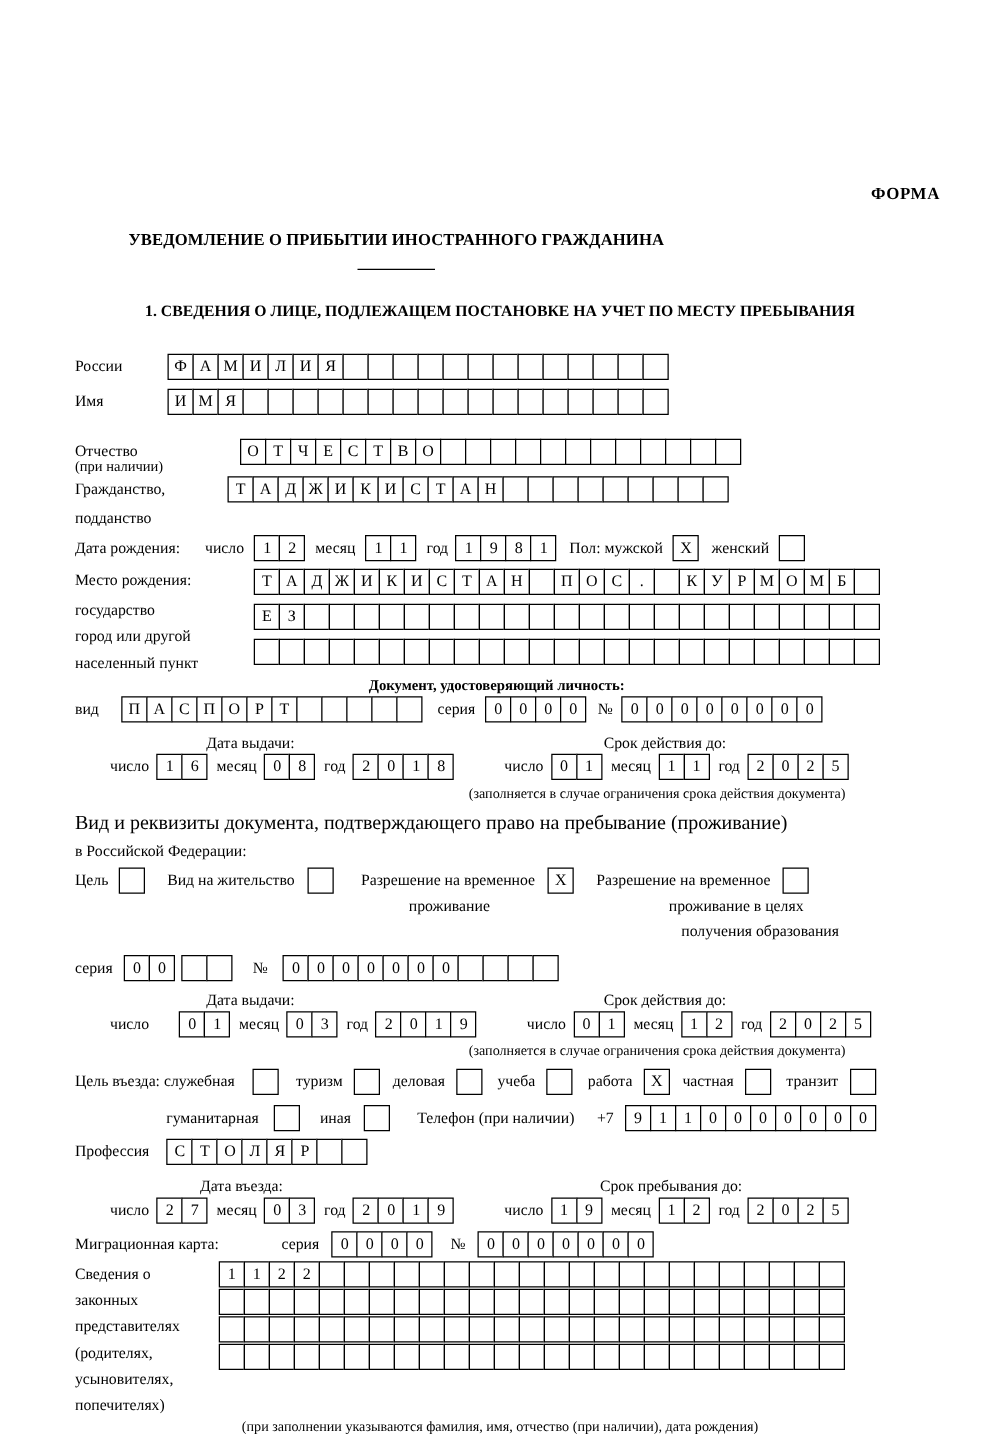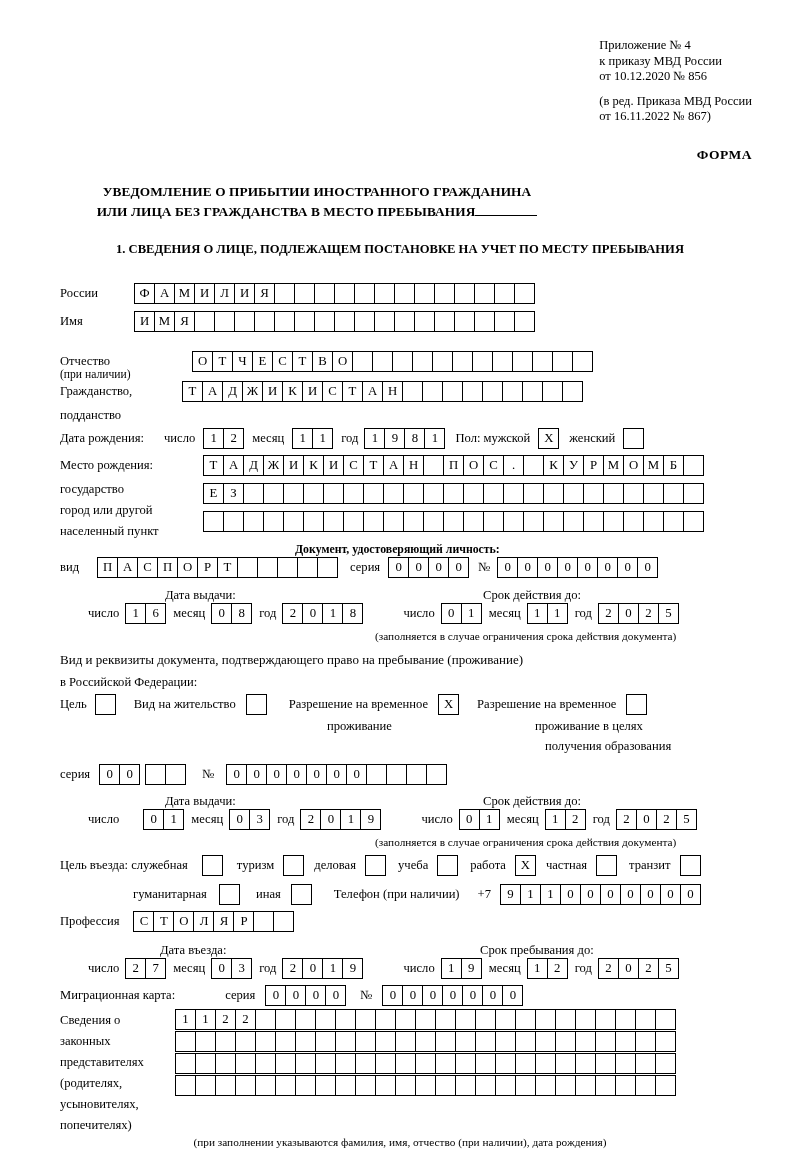--- a/index.html
+++ b/index.html
@@ -82,34 +82,26 @@
     text-align: center;
     background: #fff;
   }
   .small-note { font-size: 11.3px; }
 </style>
 </head>
 <body>
 
 <div class="page">
 
-  <div class="hdr">
-    <div>Приложение № 4</div>
-    <div>к приказу МВД России</div>
-    <div>от 10.12.2020 № 856</div>
-    <div class="gap"></div>
-    <div>(в ред. Приказа МВД России</div>
-    <div>от 16.11.2022 № 867)</div>
-  </div>
 
   <div class="forma">ФОРМА</div>
 
   <div class="title">
     <div>УВЕДОМЛЕНИЕ О ПРИБЫТИИ ИНОСТРАННОГО ГРАЖДАНИНА</div>
-    <div><span>ИЛИ ЛИЦА БЕЗ ГРАЖДАНСТВА В МЕСТО ПРЕБЫВАНИЯ</span><span class="uline"></span></div>
+    <div><span class="uline"></span></div>
   </div>
 
   <div class="section1">1. СВЕДЕНИЯ О ЛИЦЕ, ПОДЛЕЖАЩЕМ ПОСТАНОВКЕ НА УЧЕТ ПО МЕСТУ ПРЕБЫВАНИЯ</div>
 
   <div class="row" style="top:283px; left:60px;">
     <span class="lbl" style="width:70px;">России</span>
     <span class="cells" id="cells-surname"><span class="cell">Ф</span><span class="cell">А</span><span class="cell">М</span><span class="cell">И</span><span class="cell">Л</span><span class="cell">И</span><span class="cell">Я</span><span class="cell"></span><span class="cell"></span><span class="cell"></span><span class="cell"></span><span class="cell"></span><span class="cell"></span><span class="cell"></span><span class="cell"></span><span class="cell"></span><span class="cell"></span><span class="cell"></span><span class="cell"></span><span class="cell"></span></span>
   </div>
 
   <div class="row" style="top:311px; left:60px;">
@@ -199,21 +191,21 @@
     <span class="lbl" style="margin-left:3px;">месяц</span>
     <span class="cells" id="cells-docvmon" style="margin-left:2px;"><span class="cell">1</span><span class="cell">1</span></span>
     <span class="lbl" style="margin-left:3px;">год</span>
     <span class="cells" id="cells-docvyear" style="margin-left:2px;"><span class="cell">2</span><span class="cell">0</span><span class="cell">2</span><span class="cell">5</span></span>
   </div>
   <div class="row" style="top:626px; left:375px;">
     <span class="lbl small-note">(заполняется в случае ограничения срока действия документа)</span>
   </div>
 
   <div class="row" style="top:650px; left:60px;">
-    <span class="lbl" style="font-size:13px;font-family:Liberation Serif, serif;">Вид и реквизиты документа, подтверждающего право на пребывание (проживание)</span>
+    <span class="lbl" style="font-size:16px;font-family:Liberation Serif, serif;">Вид и реквизиты документа, подтверждающего право на пребывание (проживание)</span>
   </div>
   <div class="row" style="top:672px; left:60px;">
     <span class="lbl">в Российской Федерации:</span>
   </div>
 
   <div class="row" style="top:694px; left:60px;">
     <span class="lbl">Цель</span>
     <span class="box" style="margin-left:4px;"></span>
     <span class="lbl" style="margin-left:14px;">Вид на жительство</span>
     <span class="box" style="margin-left:6px;"></span>

